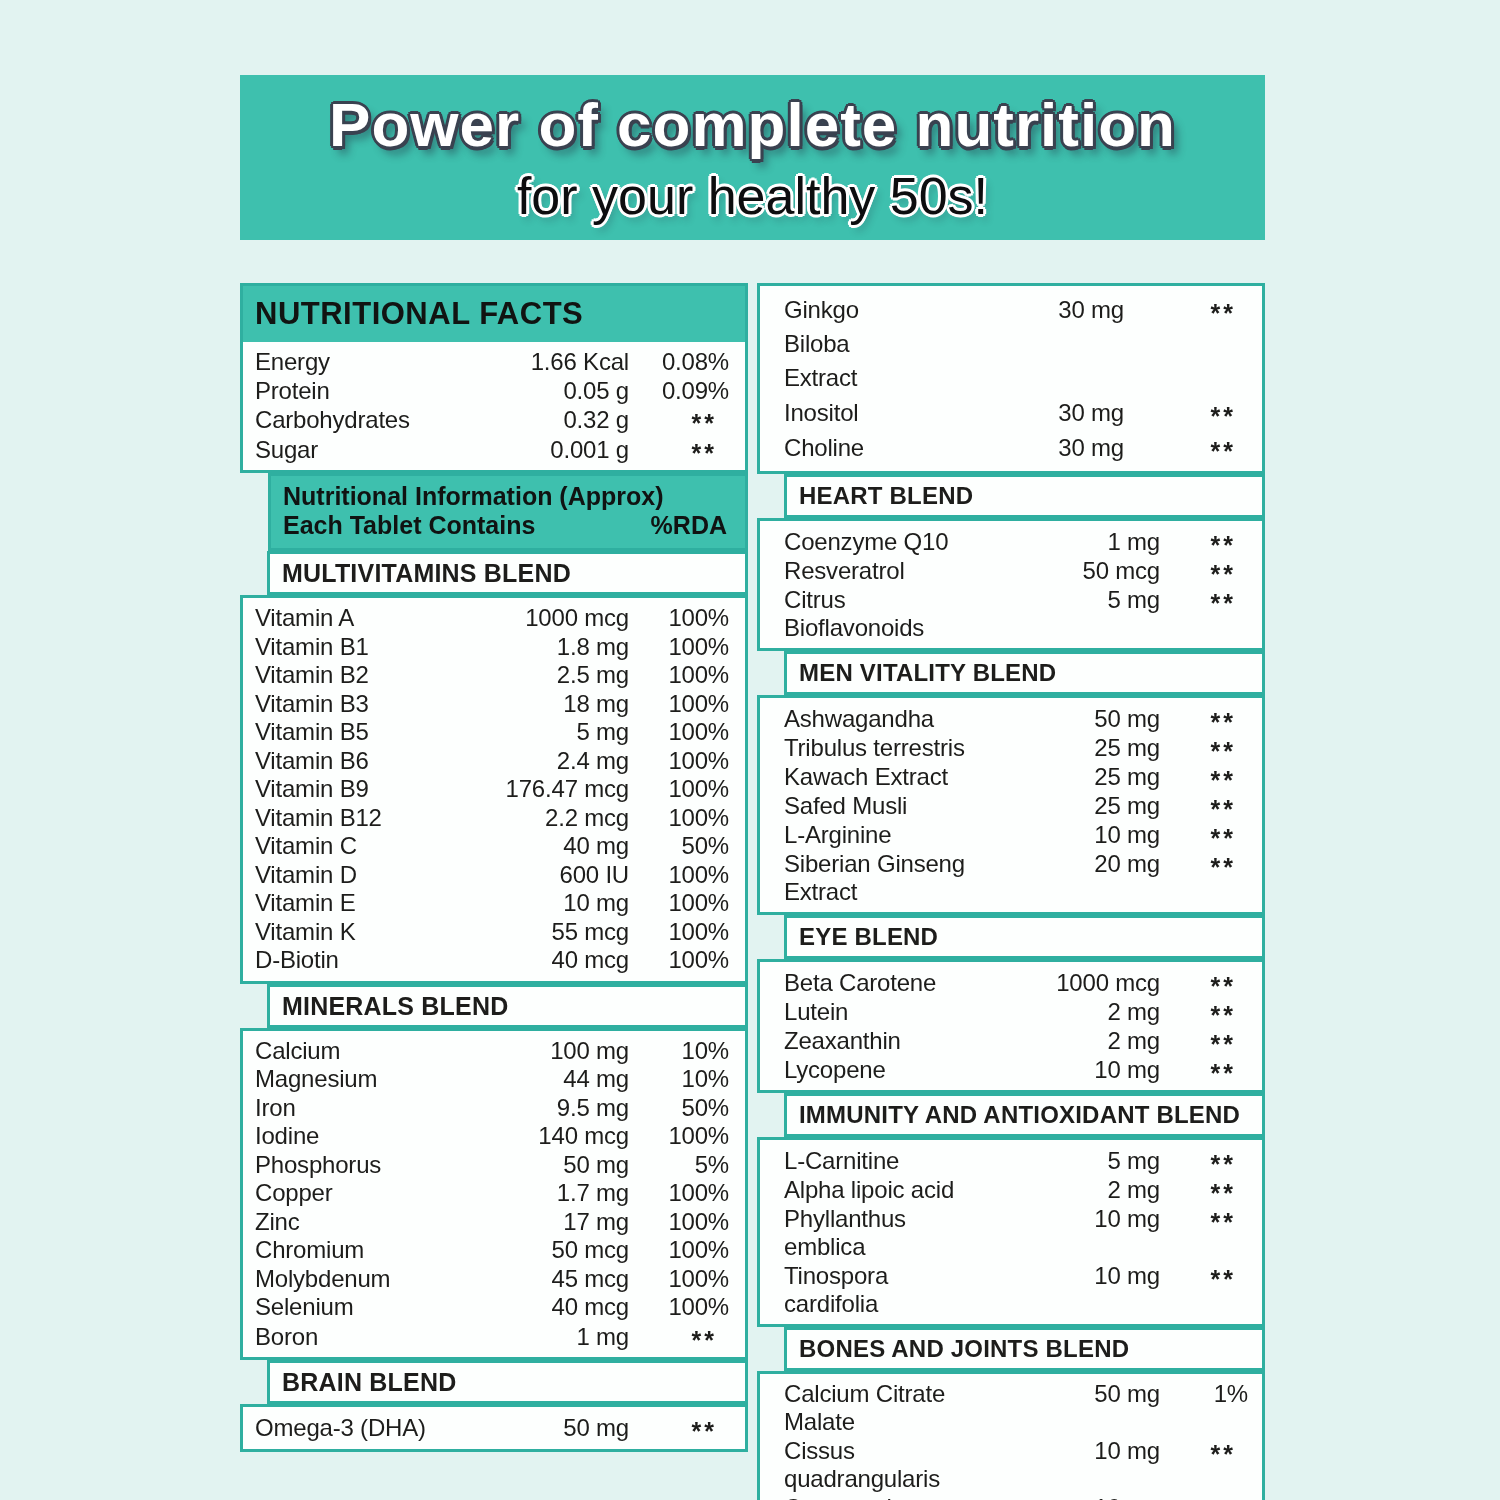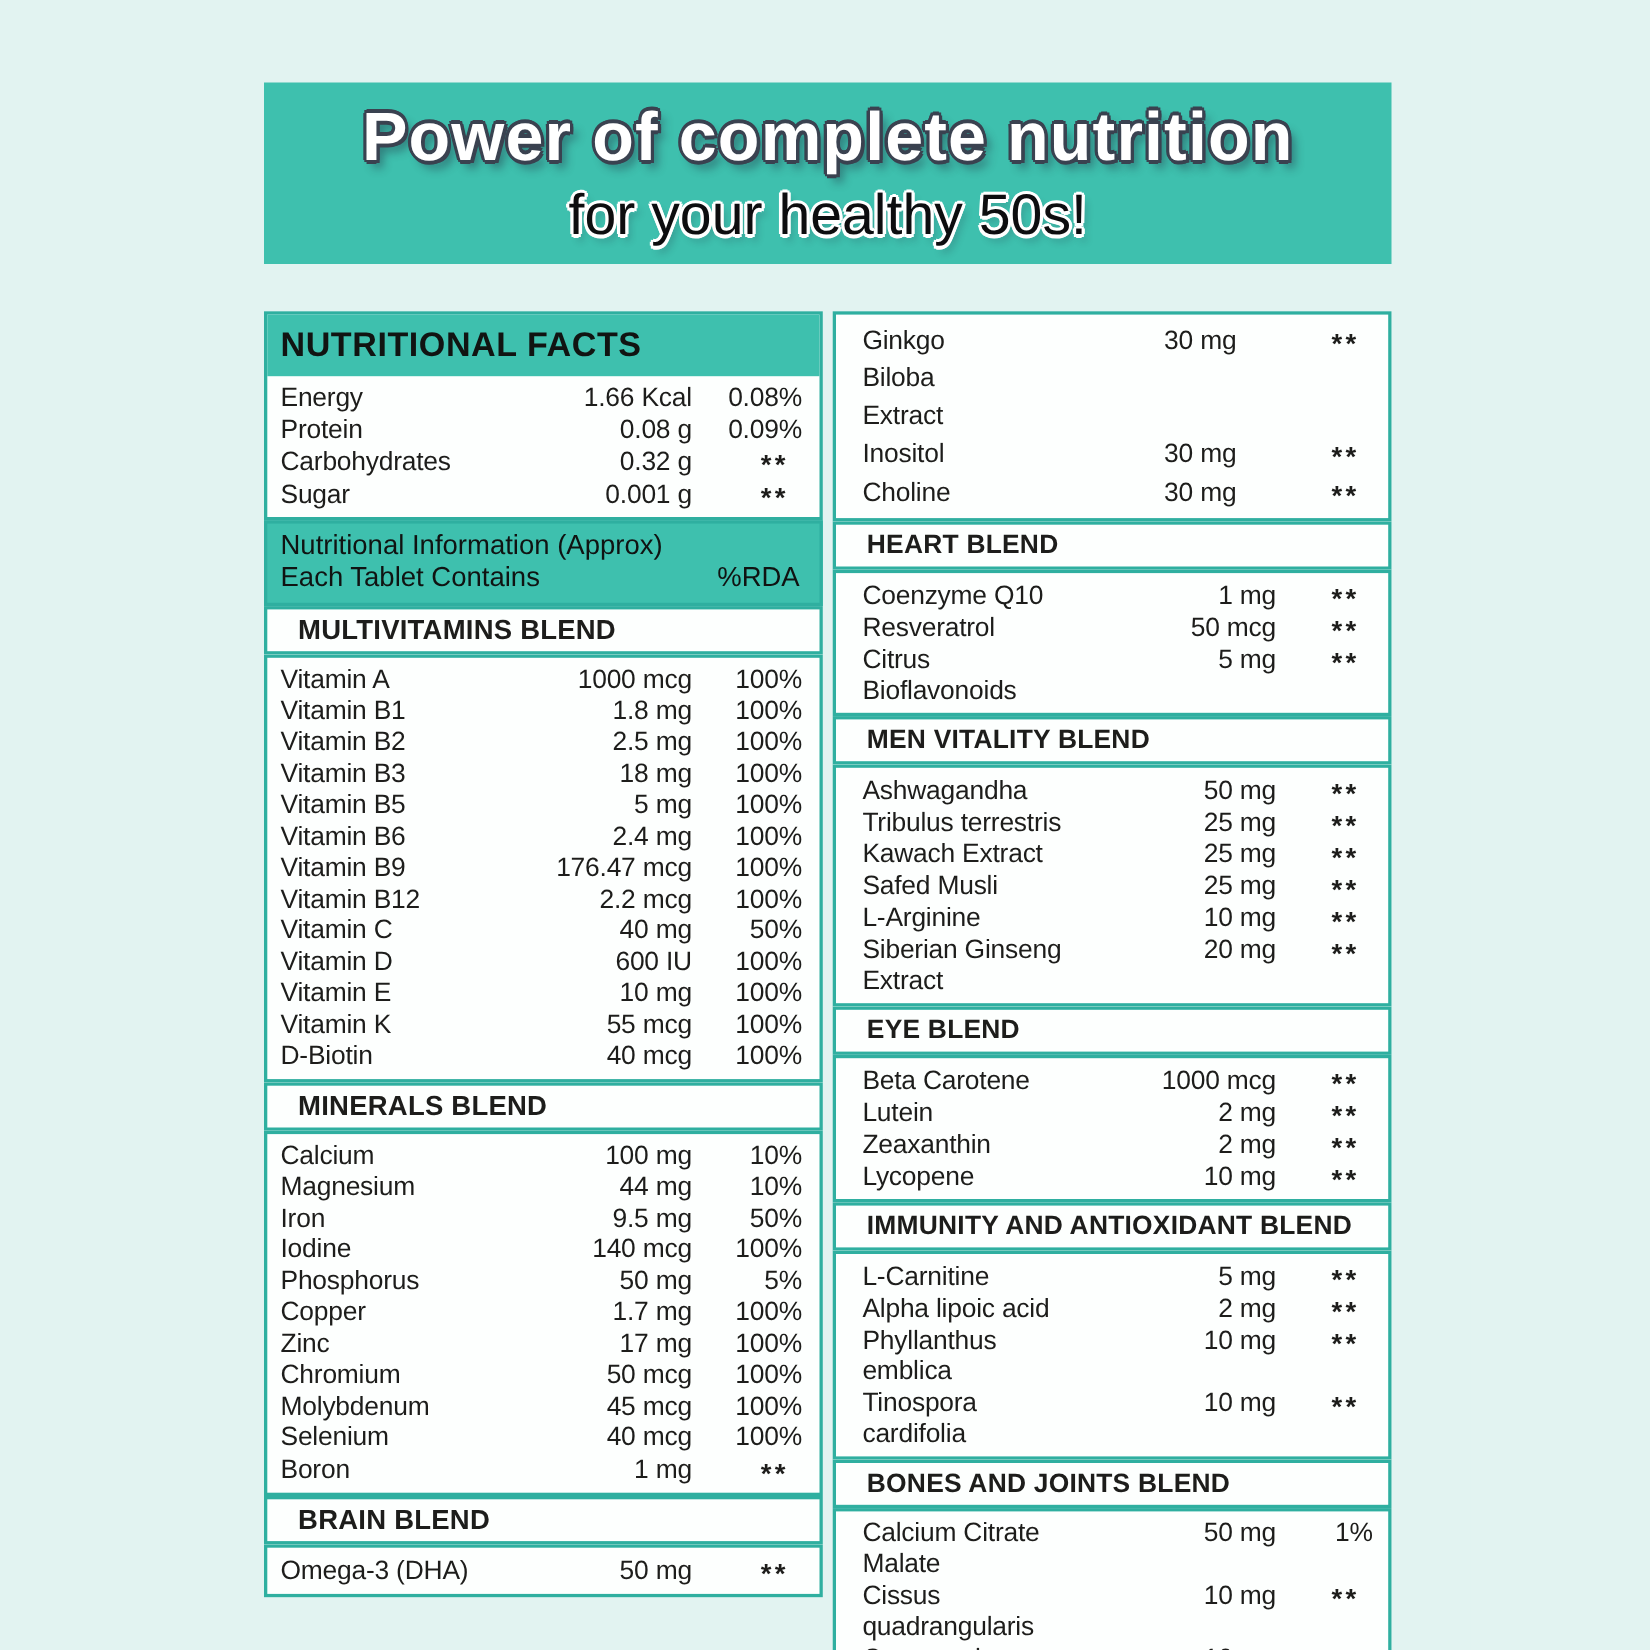--- a/index.html
+++ b/index.html
@@ -48,24 +48,24 @@
     background:var(--teal);padding:10px 12px;font-size:31px;font-weight:700;
     line-height:36px;letter-spacing:.5px;color:#111412;
   }
   .rows{padding:6px 16px 6px 12px;}
   .row{display:flex;align-items:baseline;font-size:24px;line-height:28.5px;letter-spacing:-0.2px;}
   .row .n{flex:1;text-align:left;}
   .row .a{width:180px;text-align:right;white-space:nowrap;}
   .row .r{width:100px;text-align:right;white-space:nowrap;}
   .teal-band{
     background:var(--teal);padding:6px 18px 8px 12px;
-    font-weight:400;font-size:25px;line-height:29px;color:#101312;
+    font-weight:700;font-size:25px;line-height:29px;color:#101312;margin-left:28px;
   }
   .ib-line2{display:flex;justify-content:space-between;align-items:flex-start;}
-  .hdr{padding:4px 28px;font-size:25px;font-weight:700;line-height:30px;letter-spacing:.2px;}
+  .hdr{padding:4px 12px;font-size:25px;font-weight:700;line-height:30px;letter-spacing:.2px;margin-left:27px;}
   
   .col-r .rows{padding:6px 14px 6px 24px;}
   .col-r .row{line-height:28px;}
   .col-r .rows.spaced .row{line-height:34px;gap:36px;}
   .col-r .row .r{width:88px;}
   .col-r .hdr{font-size:24px;}
   
   .stars{transform:translate(-12px,4px);letter-spacing:3px;font-weight:700;font-size:25px;}
 </style>
 </head>
@@ -86,21 +86,21 @@
         <div class="facts-title">NUTRITIONAL FACTS</div>
         <div class="rows">
   <div class="row">
     <span class="n">Energy</span>
     <span class="a">1.66 Kcal</span>
     <span class="r">0.08%</span>
   </div>
 
   <div class="row">
     <span class="n">Protein</span>
-    <span class="a">0.08 g</span>
+    <span class="a">0.05 g</span>
     <span class="r">0.09%</span>
   </div>
 
   <div class="row">
     <span class="n">Carbohydrates</span>
     <span class="a">0.32 g</span>
     <span class="r stars">**</span>
   </div>
 
   <div class="row">

